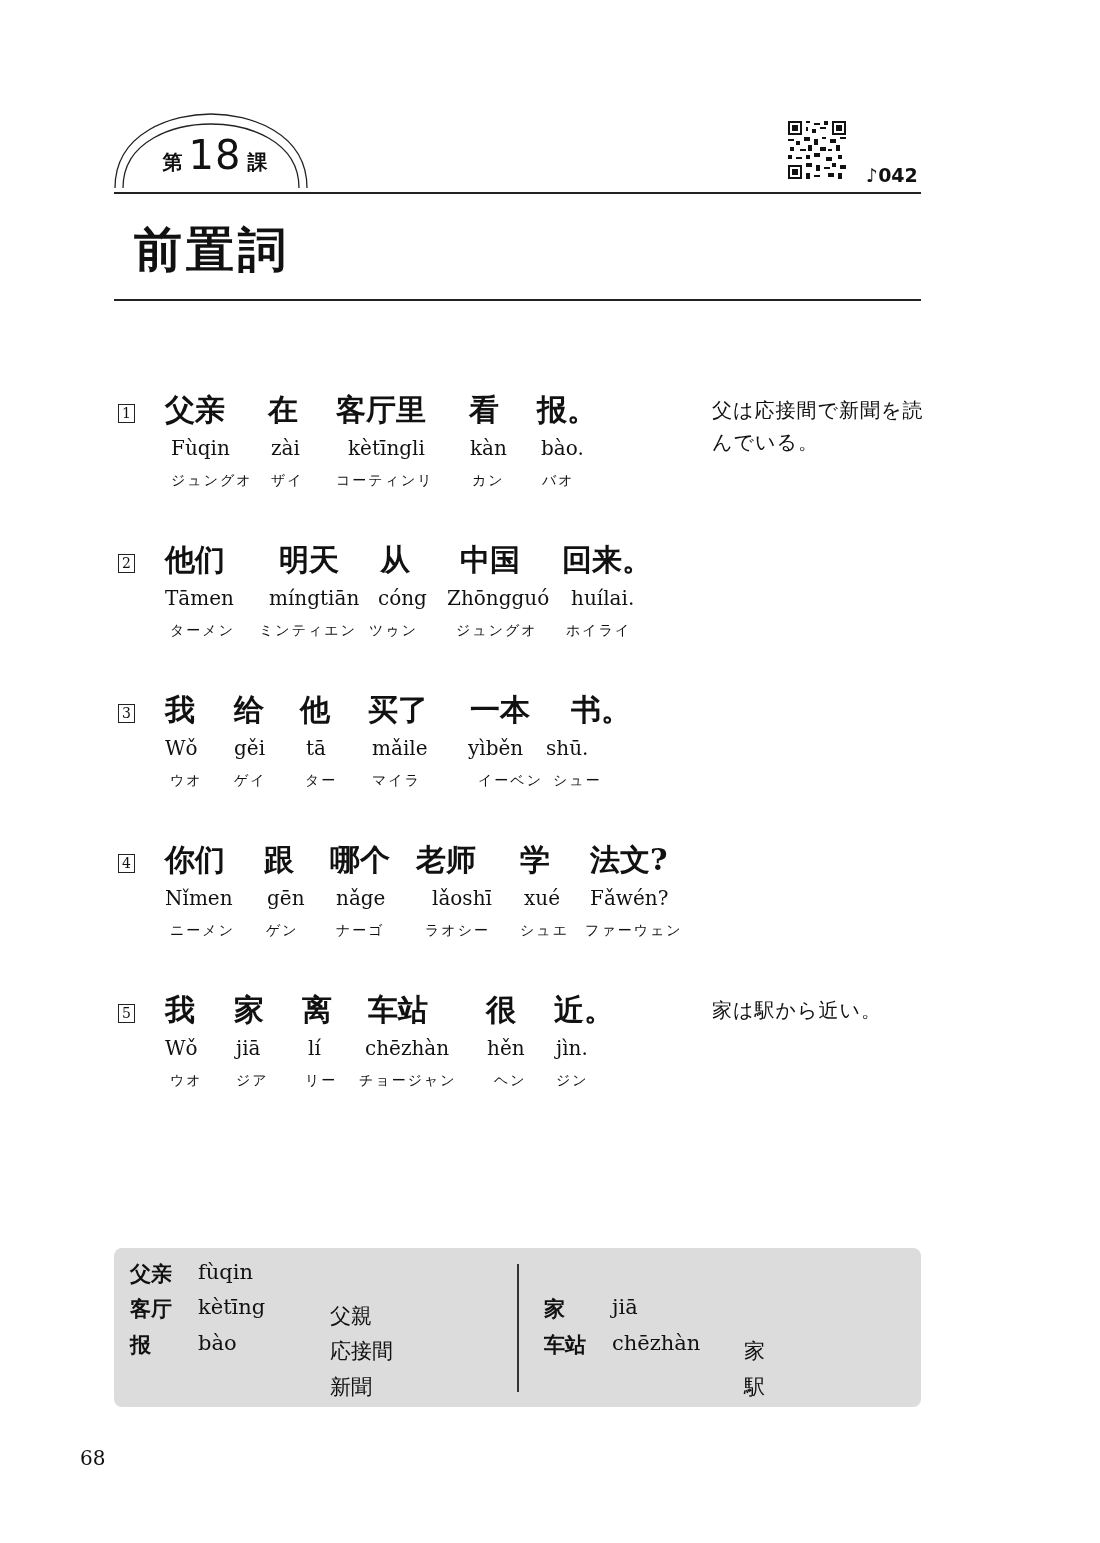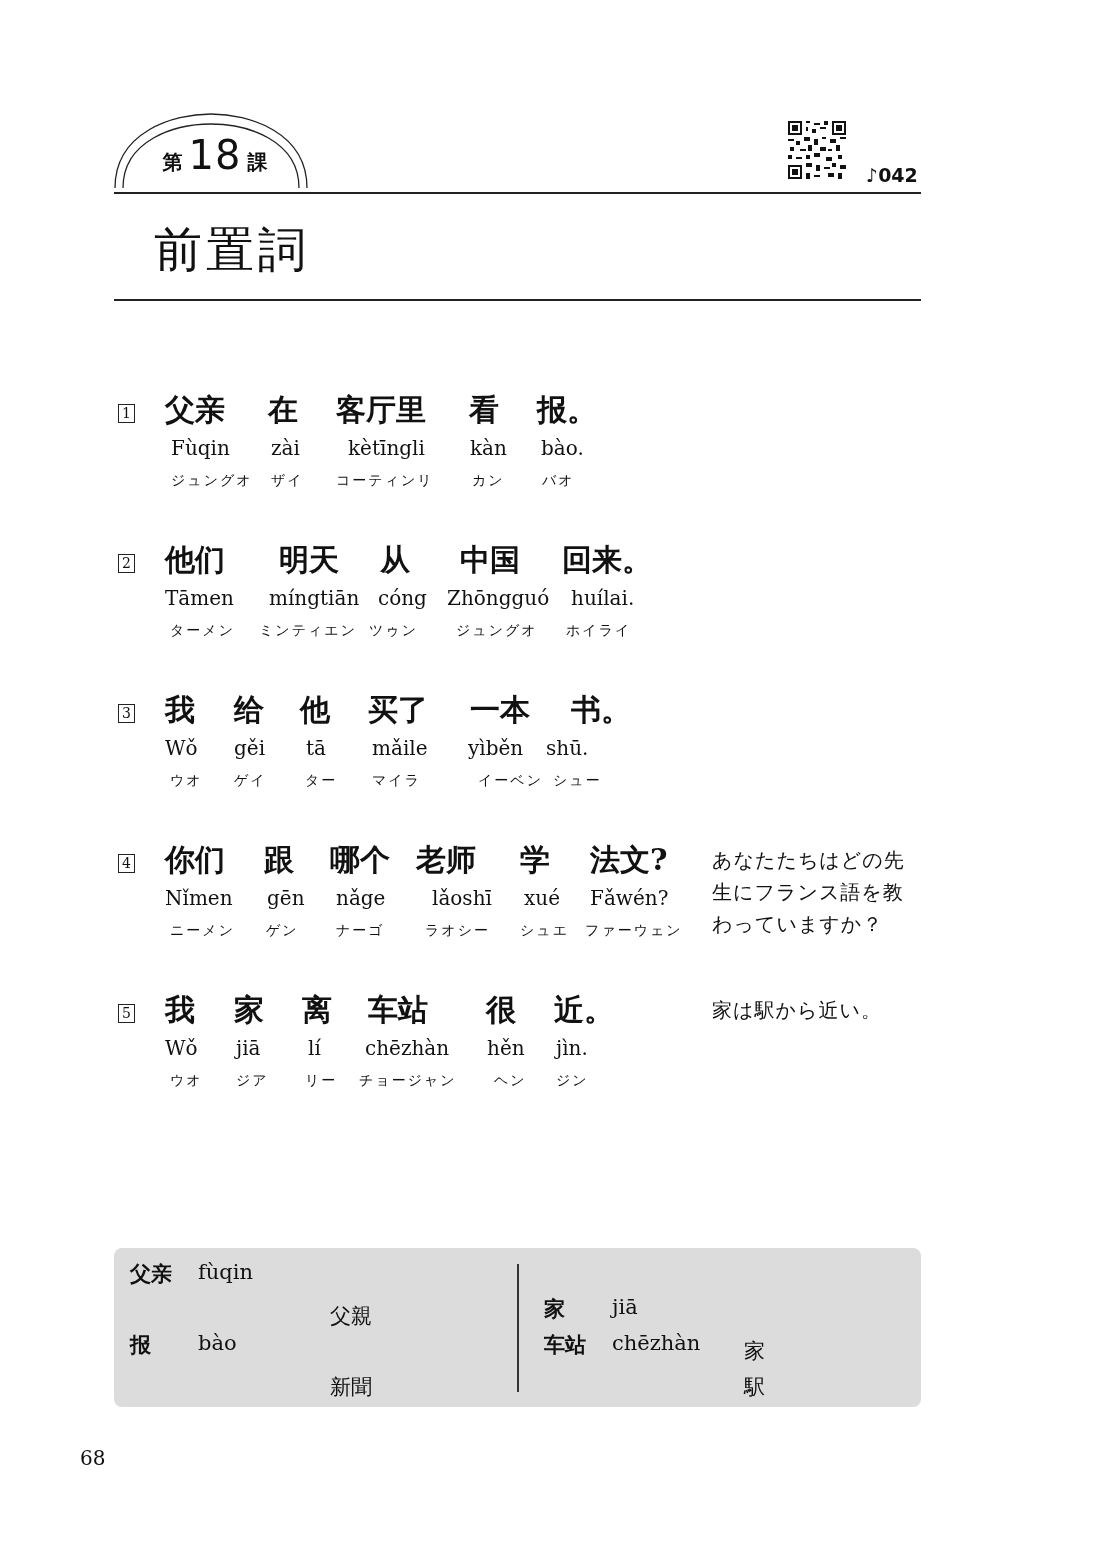--- a/index.html
+++ b/index.html
@@ -8,21 +8,21 @@
   .abs { position:absolute; }
 
   
   .arch { left:113px; top:112px; width:196px; height:76px; }
   .lesson { left:150px; top:132px; width:130px; height:50px; display:flex; align-items:baseline; justify-content:center; gap:6px;
             font-family:"DejaVu Sans", "Liberation Sans", sans-serif; font-weight:bold; }
   .lesson .pre, .lesson .post { font-size:20px; }
   .lesson .num { font-size:40px; font-weight:normal; letter-spacing:1px; }
   .rule-top { left:114px; top:192px; width:807px; height:1.5px; background:#222; }
   .rule-mid { left:114px; top:299px; width:807px; height:1.5px; background:#222; }
-  .title { left:134px; top:218px; font-family:"DejaVu Sans", "Liberation Sans", sans-serif; font-weight:normal; font-size:48px; letter-spacing:4px;margin-left:20px; }
+  .title { left:134px; top:218px; font-family:"DejaVu Sans", "Liberation Sans", sans-serif; font-weight:bold; font-size:48px; letter-spacing:4px; }
 
   .qr { left:788px; top:121px; width:58px; height:58px; }
   .track { left:866px; top:164px; font-family:"DejaVu Sans","Liberation Sans",sans-serif; font-weight:bold; font-size:19px; }
 
   
   .sentence { left:114px; width:807px; height:110px; }
   .numbox { position:absolute; left:4px; top:14px; width:15px; height:17px; border:1px solid #222; font-size:14px; line-height:17px; text-align:center; }
   .cell { position:absolute; white-space:nowrap; }
   .hanzi { font-weight:bold; font-size:30px; top:0; }
   .pinyin { font-size:20px; top:46px; }
@@ -114,20 +114,21 @@
   <span class="cell pinyin" style="left:57px">Fùqin</span>
   <span class="cell pinyin" style="left:157px">zài</span>
   <span class="cell pinyin" style="left:234px">kètīngli</span>
   <span class="cell pinyin" style="left:356px">kàn</span>
   <span class="cell pinyin" style="left:427px">bào.</span>
   <span class="cell kana" style="left:57px">ジュングオ</span>
   <span class="cell kana" style="left:157px">ザイ</span>
   <span class="cell kana" style="left:222px">コーティンリ</span>
   <span class="cell kana" style="left:358px">カン</span>
   <span class="cell kana" style="left:428px">バオ</span>
+  <div class="trans">父は応接間で新聞を読んでいる。</div>
 </div>
 
 <div class="abs sentence" style="top:540px;">
   <div class="numbox">2</div>
   <span class="cell hanzi" style="left:51px">他们</span>
   <span class="cell hanzi" style="left:165px">明天</span>
   <span class="cell hanzi" style="left:266px">从</span>
   <span class="cell hanzi" style="left:346px">中国</span>
   <span class="cell hanzi" style="left:448px">回来。</span>
   <span class="cell pinyin" style="left:51px">Tāmen</span>
@@ -177,21 +178,20 @@
   <span class="cell pinyin" style="left:222px">nǎge</span>
   <span class="cell pinyin" style="left:318px">lǎoshī</span>
   <span class="cell pinyin" style="left:410px">xué</span>
   <span class="cell pinyin" style="left:476px">Fǎwén?</span>
   <span class="cell kana" style="left:56px">ニーメン</span>
   <span class="cell kana" style="left:152px">ゲン</span>
   <span class="cell kana" style="left:222px">ナーゴ</span>
   <span class="cell kana" style="left:311px">ラオシー</span>
   <span class="cell kana" style="left:406px">シュエ</span>
   <span class="cell kana" style="left:471px">ファーウェン</span>
-  <div class="trans">あなたたちはどの先生にフランス語を教わっていますか？</div>
 </div>
 
 <div class="abs sentence" style="top:990px;">
   <div class="numbox">5</div>
   <span class="cell hanzi" style="left:51px">我</span>
   <span class="cell hanzi" style="left:120px">家</span>
   <span class="cell hanzi" style="left:188px">离</span>
   <span class="cell hanzi" style="left:254px">车站</span>
   <span class="cell hanzi" style="left:372px">很</span>
   <span class="cell hanzi" style="left:440px">近。</span>
@@ -209,20 +209,25 @@
   <span class="cell kana" style="left:442px">ジン</span>
   <div class="trans">家は駅から近い。</div>
 </div>
 
 <div class="abs vocab">
   <div class="vrow" style="left:16px; top:12px; width:380px;">
     <span class="zh">父亲</span>
     <span class="py">fùqin</span>
     <span class="ja">父親</span>
   </div>
+  <div class="vrow" style="left:16px; top:47px; width:380px;">
+    <span class="zh">客厅</span>
+    <span class="py">kètīng</span>
+    <span class="ja">応接間</span>
+  </div>
   <div class="vrow" style="left:16px; top:83px; width:380px;">
     <span class="zh">报</span>
     <span class="py">bào</span>
     <span class="ja">新聞</span>
   </div>
 
   <div class="divider"></div>
 
   <div class="vrow" style="left:430px; top:47px; width:370px;">
     <span class="zh">家</span>

